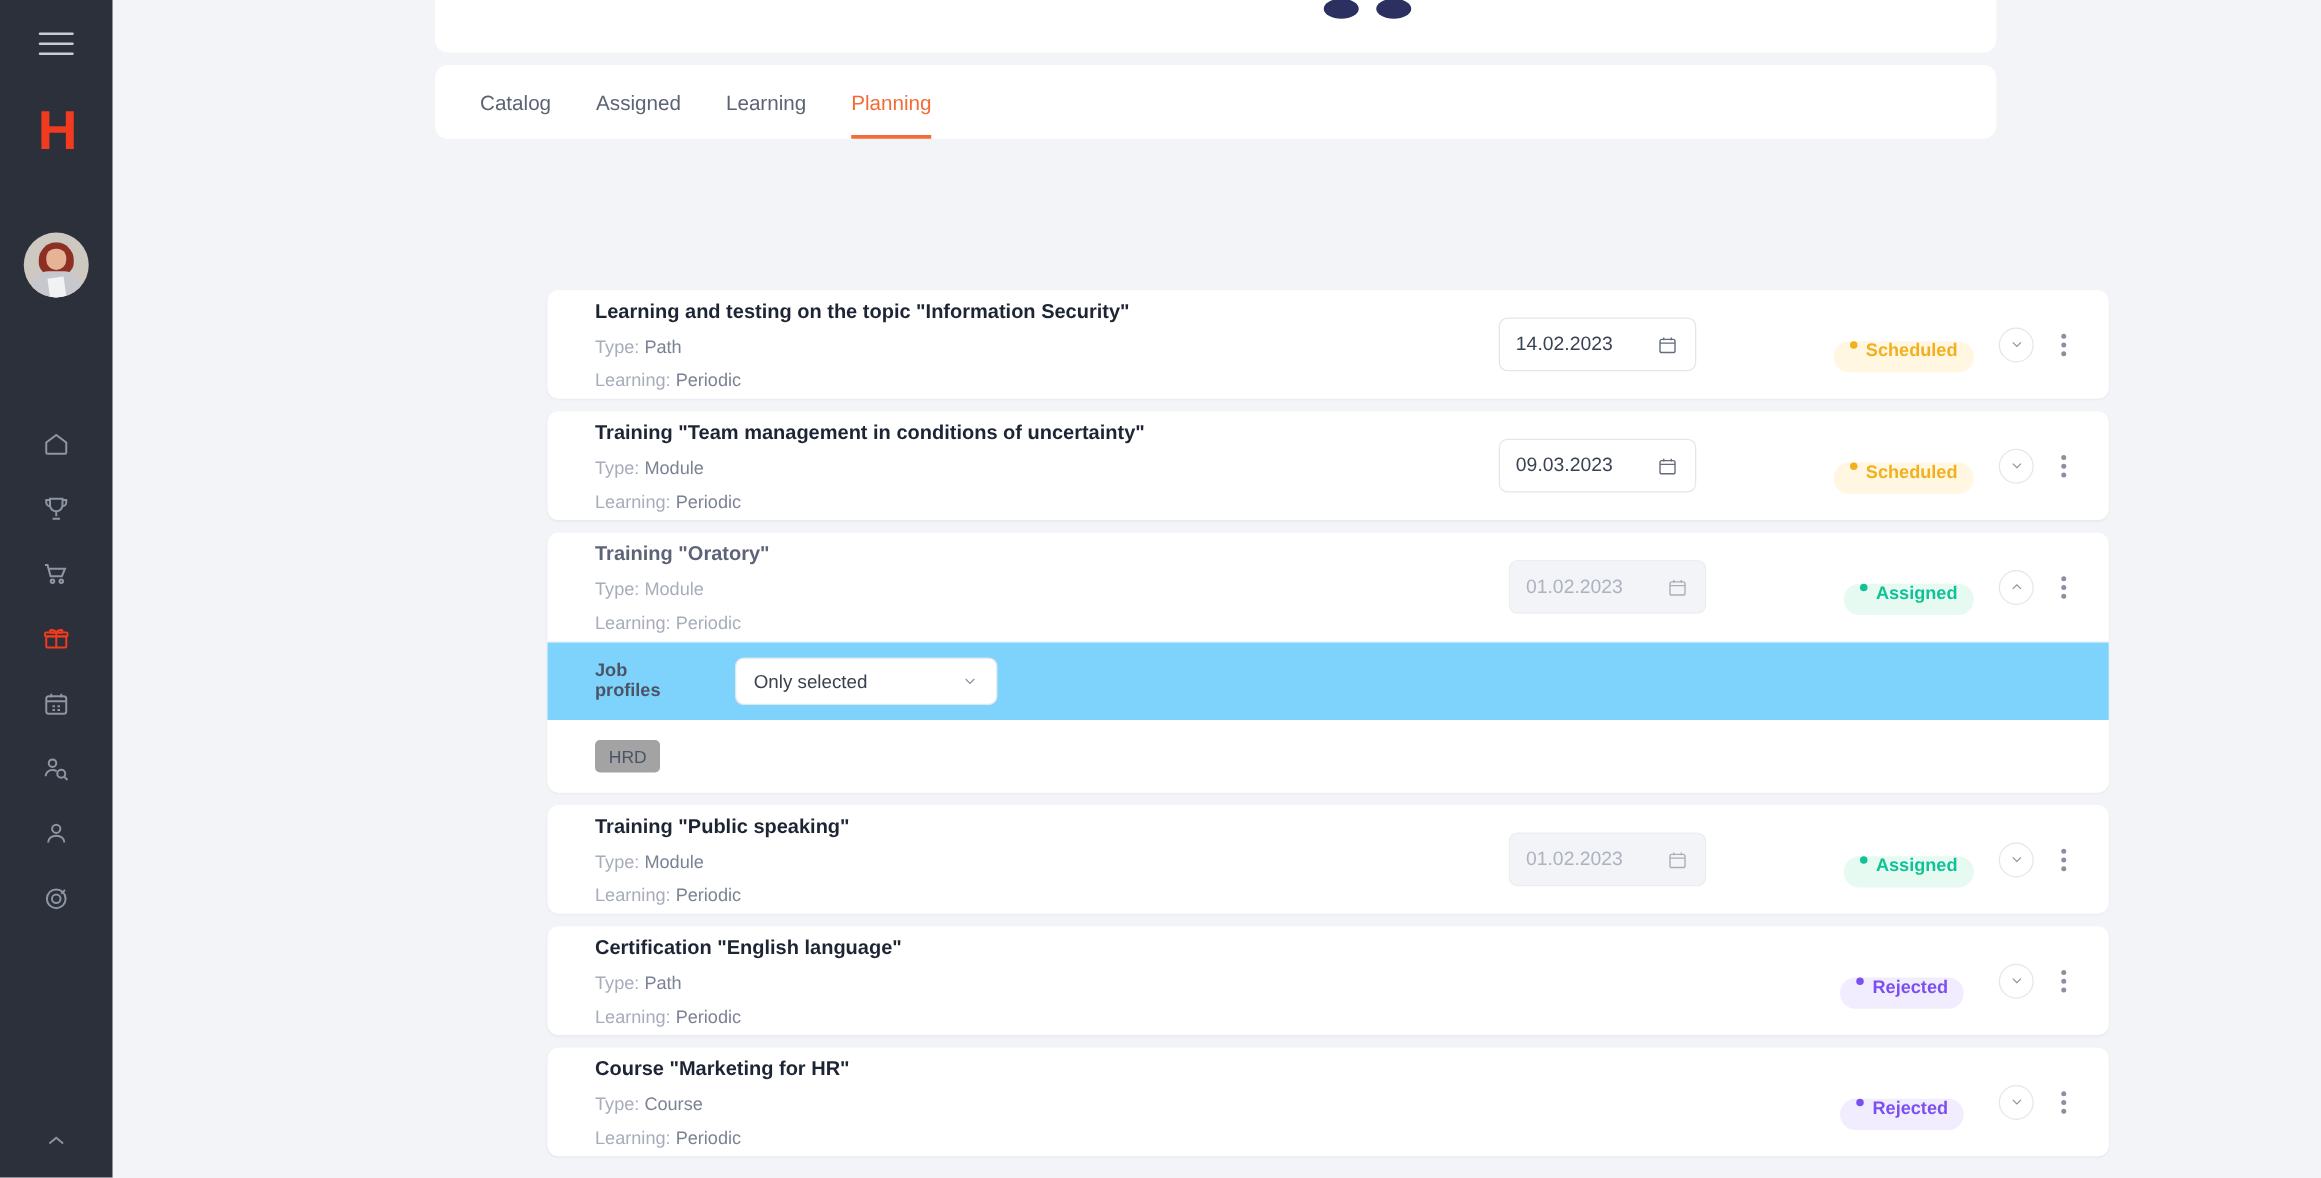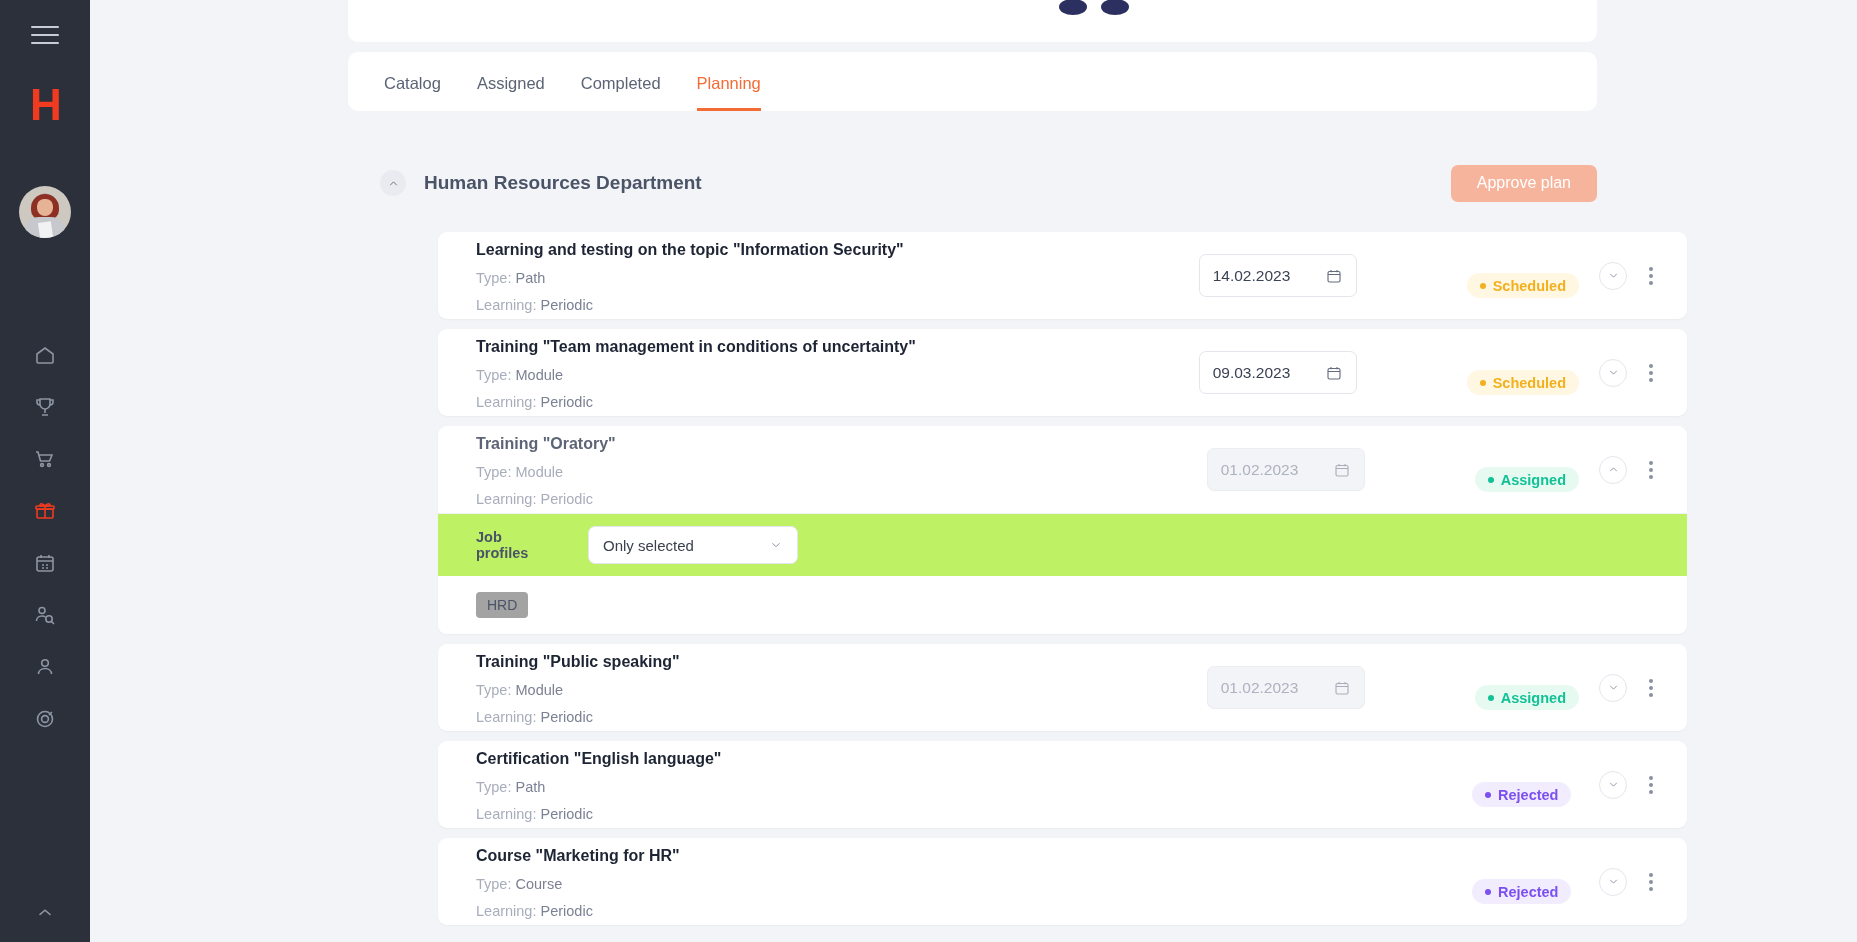--- a/index.html
+++ b/index.html
@@ -106,41 +106,41 @@
     margin-left: 28px; flex: 0 0 auto;
   }
   .date-field.disabled { background: #f3f4f7; border-color: #ebedf1; }
   .date-val { font-size: 15.5px; color: #3a4254; flex: 1; }
   .date-field.disabled .date-val { color: #acb2bf; }
   .date-field svg { stroke: #636b7c; fill: none; stroke-width: 1.5; }
   .date-field.disabled svg { stroke: #a8aeba; }
 
   .badge {
     margin-left: 90px; height: 25px; border-radius: 13px; display: inline-flex;
-    align-items: center; gap: 7px; padding: 0 13px; font-size: 14.5px; font-weight: bold;
+    gap: 7px; padding: 0 13px; font-size: 14.5px; font-weight: bold;
     flex: 0 0 auto;
     margin-top: 20px;
   }
   .badge .dot { width: 6px; height: 6px; border-radius: 50%; background: currentColor; }
   .badge.scheduled { background: #fff7e2; color: #f2b01e; }
   .badge.assigned  { background: #e7faf2; color: #12c296; }
   .badge.rejected  { background: #f2edfe; color: #7c4ff0; }
 
   .row-actions { margin-left: auto; display: flex; align-items: center; gap: 14px; }
   .circle-btn {
     width: 28px; height: 28px; border-radius: 50%; border: 1px solid #e3e6ec;
     display: flex; align-items: center; justify-content: center; cursor: pointer; background: #fff;
   }
   .circle-btn svg { stroke: #8a90a0; fill: none; stroke-width: 1.7; }
   .kebab { width: 20px; height: 24px; display: flex; flex-direction: column;
            align-items: center; justify-content: center; gap: 3px; cursor: pointer; }
   .kebab i { width: 4px; height: 4px; border-radius: 50%; background: #8a90a0; display: block; }
 
   .expand-panel { border-top: 1px solid #f0f1f4; }
-  .expand-row { height: 62px; display: flex; align-items: center; padding: 0 38px; background: #bef264; }
+  .expand-row { height: 62px; display: flex; align-items: center; padding: 0 38px; background: #7dd3fc; }
   .expand-label { font-size: 14.5px; font-weight: bold; color: #4b5467; width: 76px; }
   .select {
     margin-left: 36px; width: 210px; height: 38px; background: #fff;
     border: 1px solid #e3e6ec; border-radius: 7px; display: flex; align-items: center;
     padding: 0 14px; cursor: pointer;
   }
   .select span { font-size: 15px; color: #39414f; flex: 1; }
   .select svg { stroke: #8a90a0; fill: none; stroke-width: 1.7; }
   .tags-row { height: 58px; display: flex; align-items: center; padding: 0 38px; background: #fff;
               border-radius: 0 0 9px 9px; }
@@ -253,33 +253,24 @@
       <path d="M330 0 L344 96 L358 94 L346 0 Z" fill="#5a62ad"></path>
       <path d="M366 0 L382 92 L396 88 L380 0 Z" fill="#4a5296"></path>
       <ellipse cx="346" cy="100" rx="15" ry="8" fill="#f58634"></ellipse>
       <ellipse cx="390" cy="96" rx="15" ry="8" fill="#f58634"></ellipse>
     </svg>
   </div>
 
   <div class="tabs">
     <div class="tab">Catalog</div>
     <div class="tab">Assigned</div>
-    <div class="tab">Completed</div>
+    <div class="tab">Learning</div>
     <div class="tab active">Planning</div>
   </div>
 
-  <div class="dept-row">
-    <div class="collapse-btn">
-      <svg width="13" height="13" viewBox="0 0 24 24">
-          <path d="M6 15l6-6 6 6"></path>
-        </svg>
-    </div>
-    <div class="dept-title">Human Resources Department</div>
-    <button class="approve-btn">Approve plan</button>
-  </div>
 
   <div class="list">
 
     <div class="card">
       <div class="card-main">
         <div class="card-text">
           <div class="card-title">Learning and testing on the topic "Information Security"</div>
           <div class="card-meta">
             <span><span>Type:</span> <b>Path</b></span>
             <span><span>Learning:</span> <b>Periodic</b></span>

